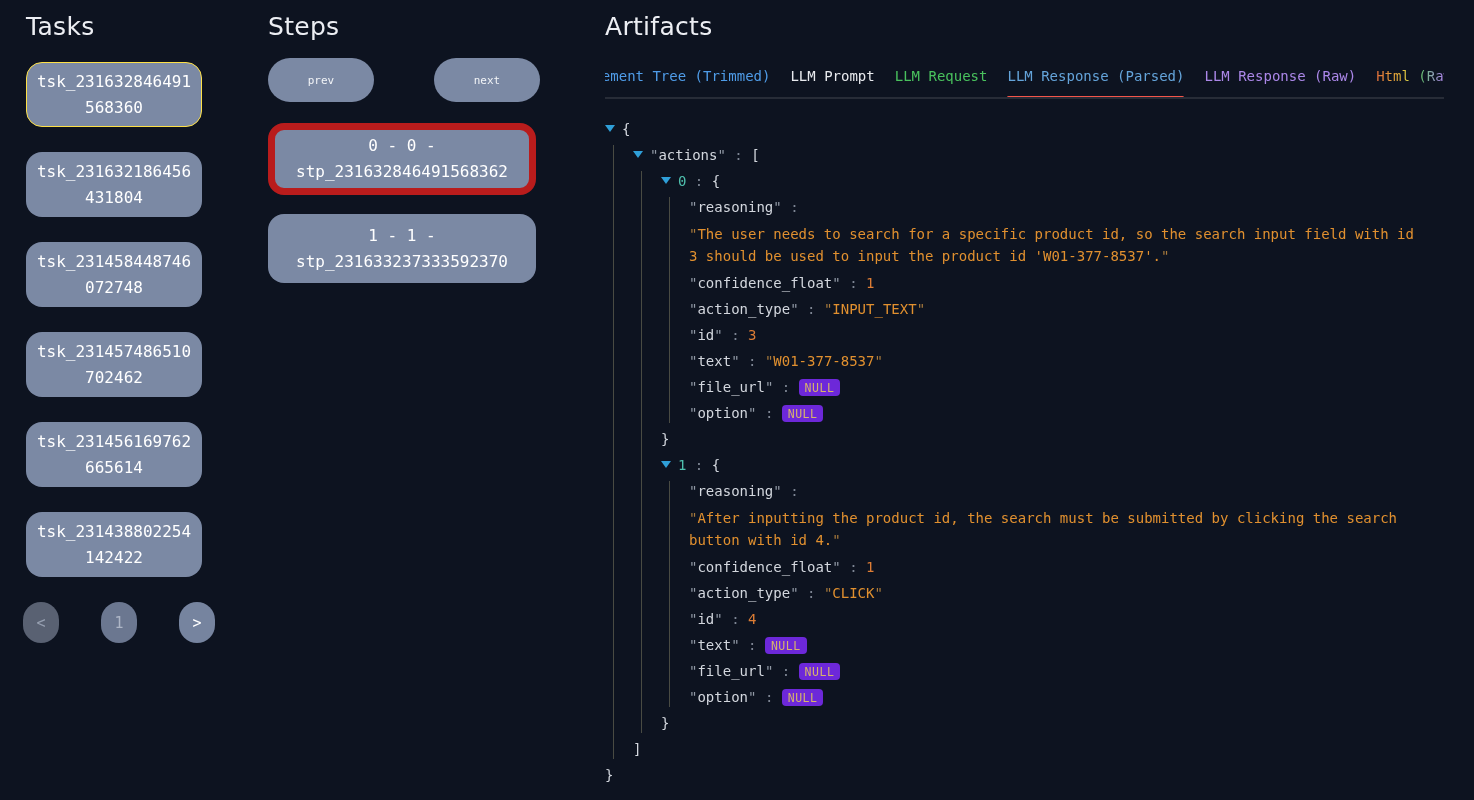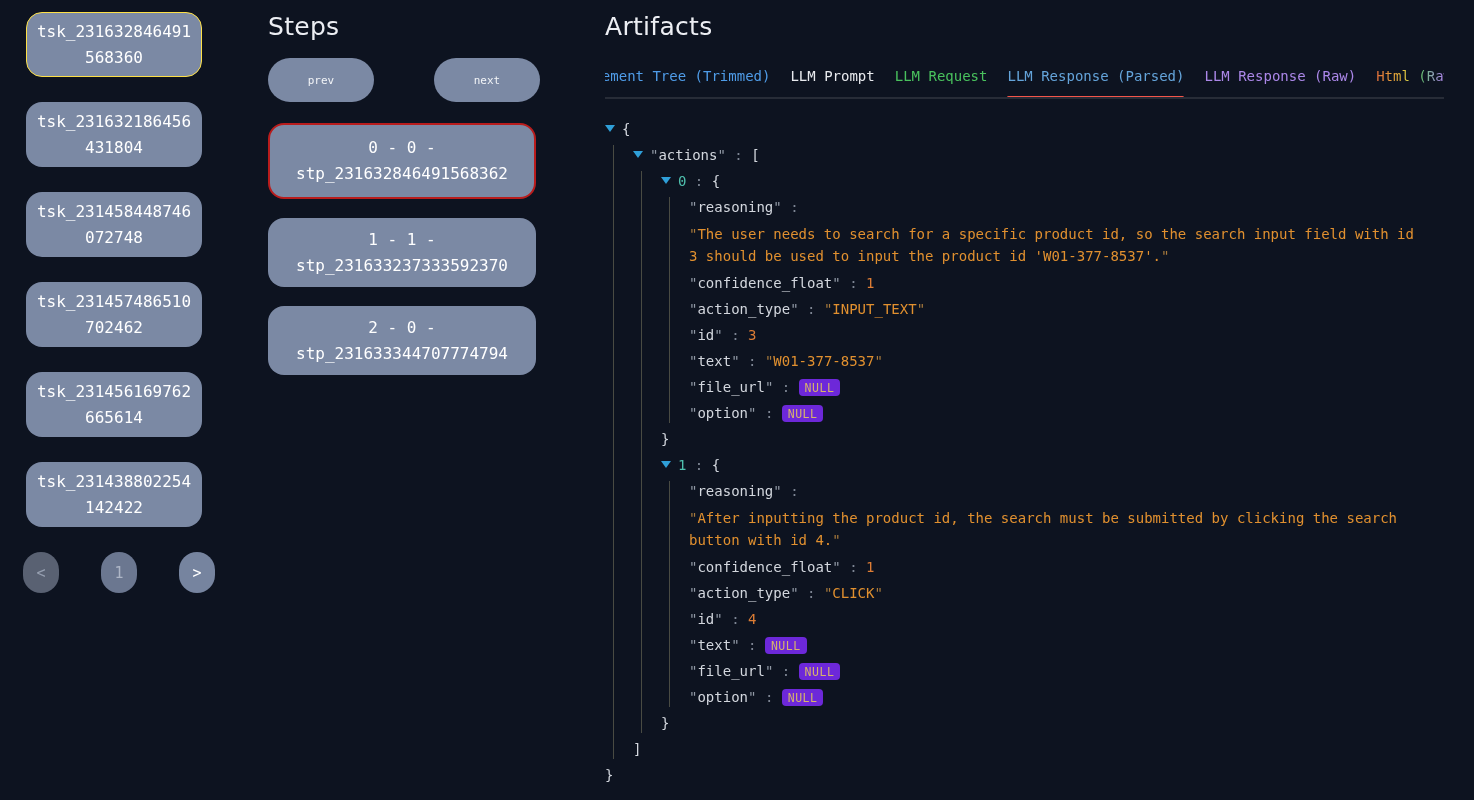--- a/index.html
+++ b/index.html
@@ -30,21 +30,21 @@
   }
   .task-btn.selected{border:1px solid #fde047;padding:3px 7px;}
 
   .col-steps h1{margin-bottom:16px;}
   .nav-row{display:flex;width:272px;justify-content:space-between;margin-bottom:21px;}
   .nav-btn{width:106px;height:44px;border-radius:22px;font-size:11px;color:#f2f4f7;}
   .step-btn{
     width:268px;min-height:69px;padding:8px 10px;box-sizing:border-box;
     font-size:16px;line-height:26px;text-align:center;margin-bottom:19px;
   }
-  .step-btn.selected{border:2px solid #b91c1c;padding:10px 7px;}
+  .step-btn.selected{border:7px solid #b91c1c;padding:3px 7px;}
 
   .pager{display:flex;width:192px;justify-content:space-between;margin-left:-3px;margin-top:0;}
   .pg{width:36px;height:41px;border-radius:18px;border:none;font-family:inherit;
       font-size:15px;display:flex;align-items:center;justify-content:center;cursor:pointer;}
   .pg-prev{background:#596172;color:#97a0b1;}
   .pg-page{background:#6b7790;color:#aeb6c6;}
   .pg-next{background:#76849f;color:#fff;}
 
   .col-artifacts h1{margin-bottom:26px;}
   .tabs{
@@ -84,20 +84,21 @@
   .brace{color:#d3d7de;}
   .nullbadge{
     background:#6d28d9;color:#d7b46b;font-size:11.5px;letter-spacing:.5px;
     padding:1.5px 6px;border-radius:4px;vertical-align:1px;
   }
 </style>
 </head>
 <body>
 
 <div class="col-tasks">
+  <h1>Tasks</h1>
   <div id="tasks-list">
       <button class="btn task-btn selected">tsk_231632846491568360</button>
       <button class="btn task-btn">tsk_231632186456431804</button>
       <button class="btn task-btn">tsk_231458448746072748</button>
       <button class="btn task-btn">tsk_231457486510702462</button>
       <button class="btn task-btn">tsk_231456169762665614</button>
       <button class="btn task-btn">tsk_231438802254142422</button>
     </div>
   <div class="pager">
     <button class="pg pg-prev">&lt;</button>
@@ -108,21 +109,20 @@
 
 <div class="col-steps">
   <h1>Steps</h1>
   <div class="nav-row">
     <button class="btn nav-btn">prev</button>
     <button class="btn nav-btn">next</button>
   </div>
   <div id="steps-list">
       <button class="btn step-btn selected">0 - 0 - stp_231632846491568362</button>
       <button class="btn step-btn">1 - 1 - stp_231633237333592370</button>
-      <button class="btn step-btn">2 - 0 - stp_231633344707774794</button>
     </div>
 </div>
 
 <div class="col-artifacts">
   <h1>Artifacts</h1>
   <div class="tabs" id="tabs">
       <div class="tab" style="color: rgb(79, 156, 232);">Element Tree (Trimmed)</div>
       <div class="tab" style="color: rgb(232, 234, 238);">LLM Prompt</div>
       <div class="tab" style="color: rgb(73, 193, 93); text-align: right;">LLM Request</div>
       <div class="tab selected" style="color: rgb(100, 164, 218);">LLM Response (Parsed)</div>

